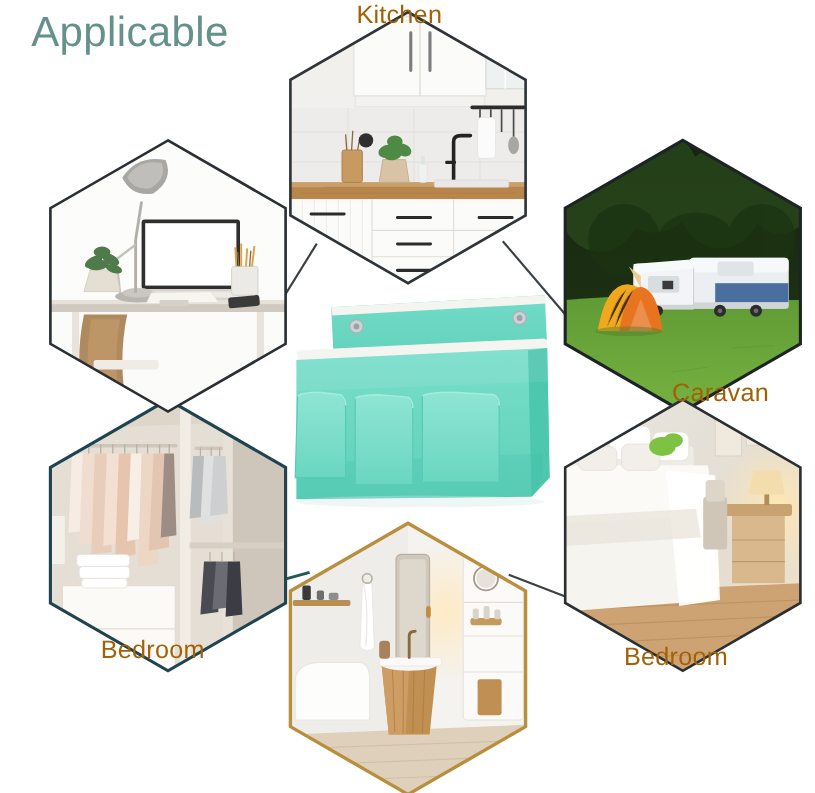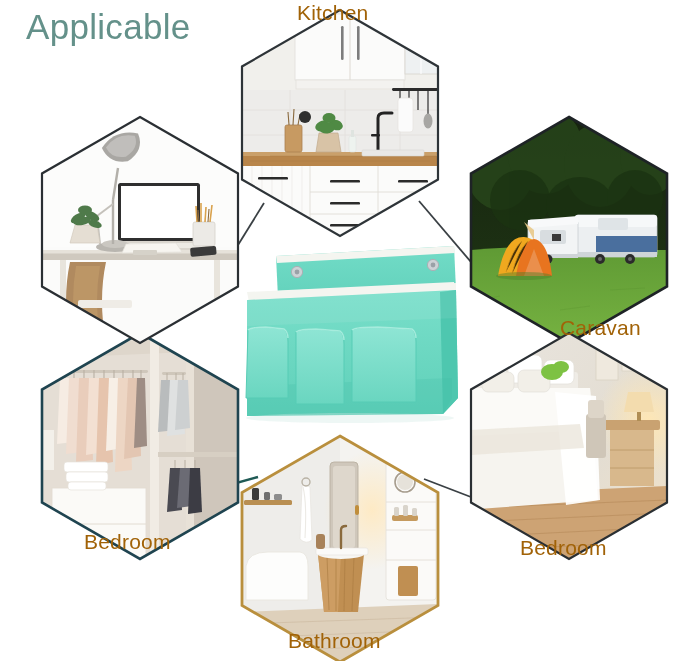--- a/index.html
+++ b/index.html
@@ -618,17 +618,16 @@
 
   <div id="label-layer" class="layer">
 
     <div class="title">
       <span>Applicable</span>
     </div>
 
     <div class="label" style="left:297px;top:2px;">Kitchen</div>
     <div class="label" style="left:536px;top:317px;margin-left:24px;">Caravan</div>
     <div class="label" style="left:520px;top:537px;">Bedroom</div>
-    <div class="label" style="left:288px;top:630px;">Bathroom</div>
     <div class="label" style="left:84px;top:531px;">Bedroom</div>
 
   </div>
 </div>
 
 </body></html>

